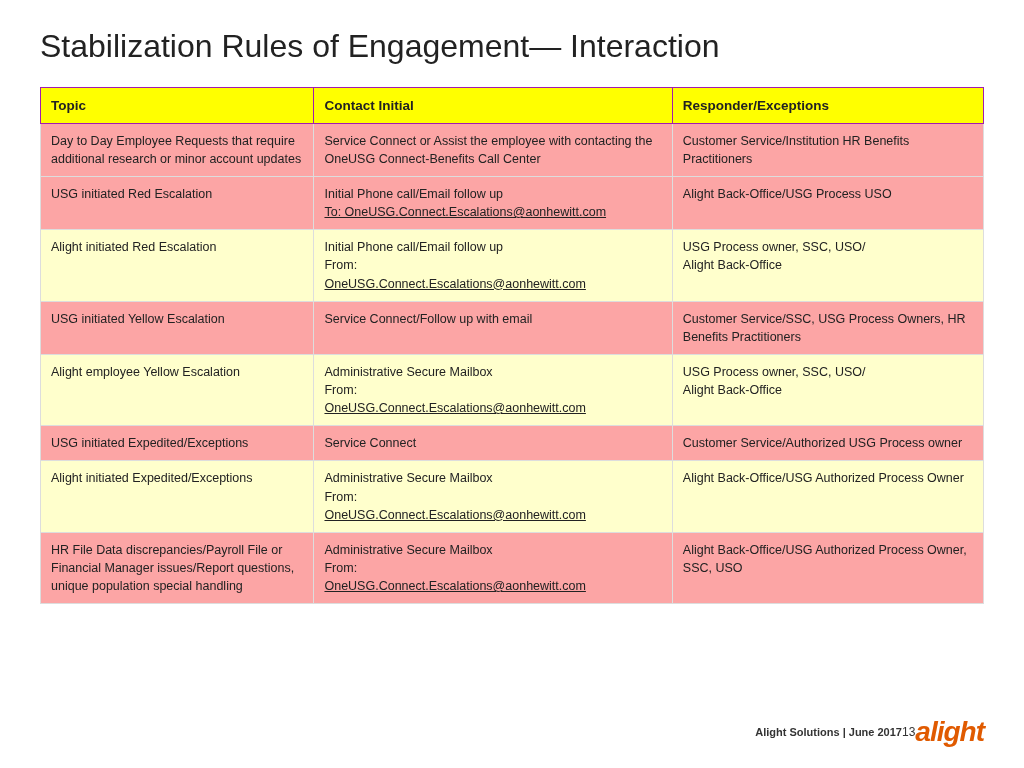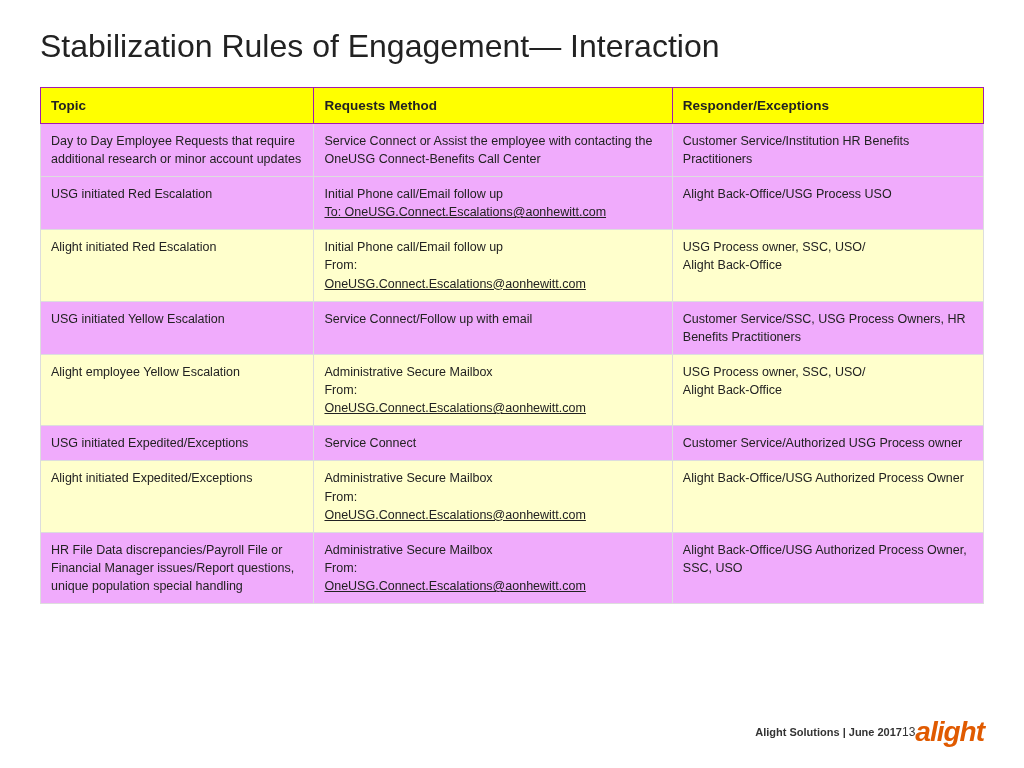--- a/index.html
+++ b/index.html
@@ -55,21 +55,21 @@
       border: 1px solid #ddd;
       font-size: 12.5px;
       line-height: 1.45;
     }
 
     tbody tr.highlight {
       background: #ffffcc;
     }
 
     tbody tr.plain {
-      background: #f0abfc;
+      background: #fca5a5;
       margin-top: 36px;
     }
 
     .underline {
       text-decoration: underline;
     }
 
     .footer {
       margin-top: auto;
       display: flex;
@@ -108,21 +108,21 @@
 
   <table>
     <colgroup>
       <col class="col1">
       <col class="col2">
       <col class="col3">
     </colgroup>
     <thead>
       <tr>
         <th>Topic</th>
-        <th>Requests Method</th>
+        <th>Contact Initial</th>
         <th>Responder/Exceptions</th>
       </tr>
     </thead>
     <tbody id="table-body">
     <tr class="plain">
           <td>Day to Day Employee Requests that require additional research or minor account updates</td>
           <td>
             <div>Service Connect or Assist the employee with contacting the OneUSG Connect-Benefits Call Center</div>
           </td>
           <td style="white-space: pre-line;">Customer Service/Institution HR Benefits Practitioners</td>

